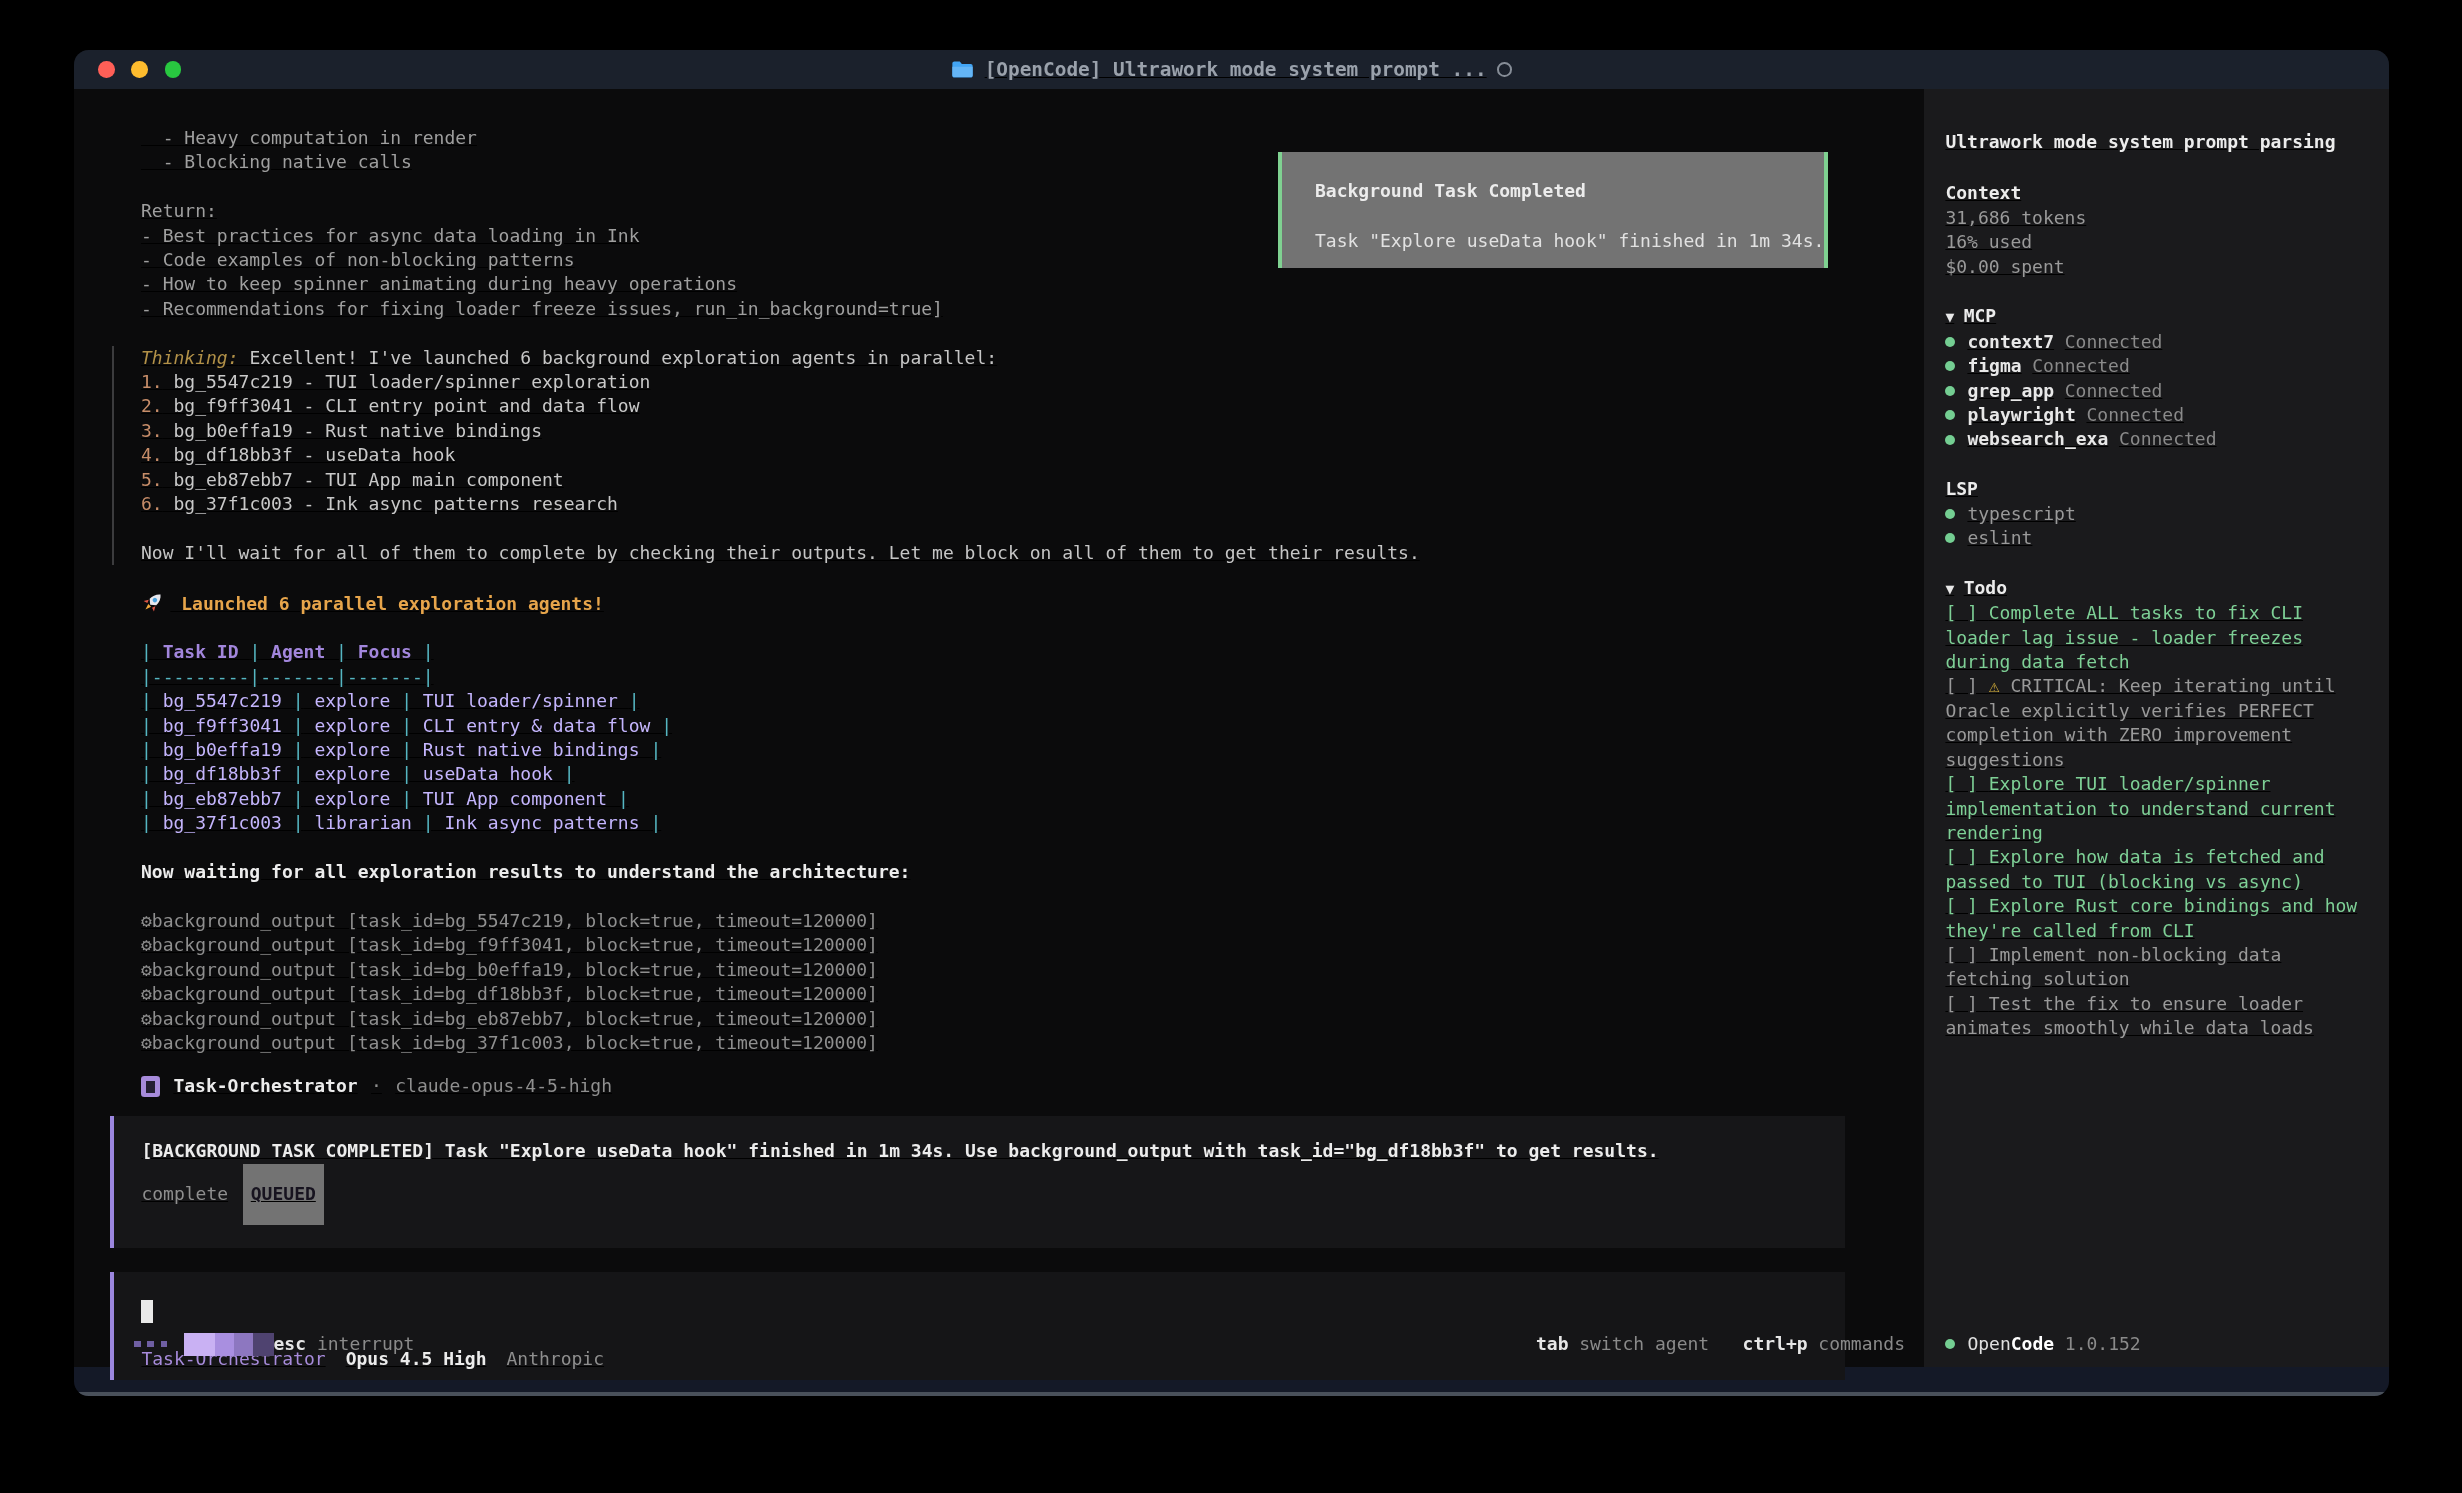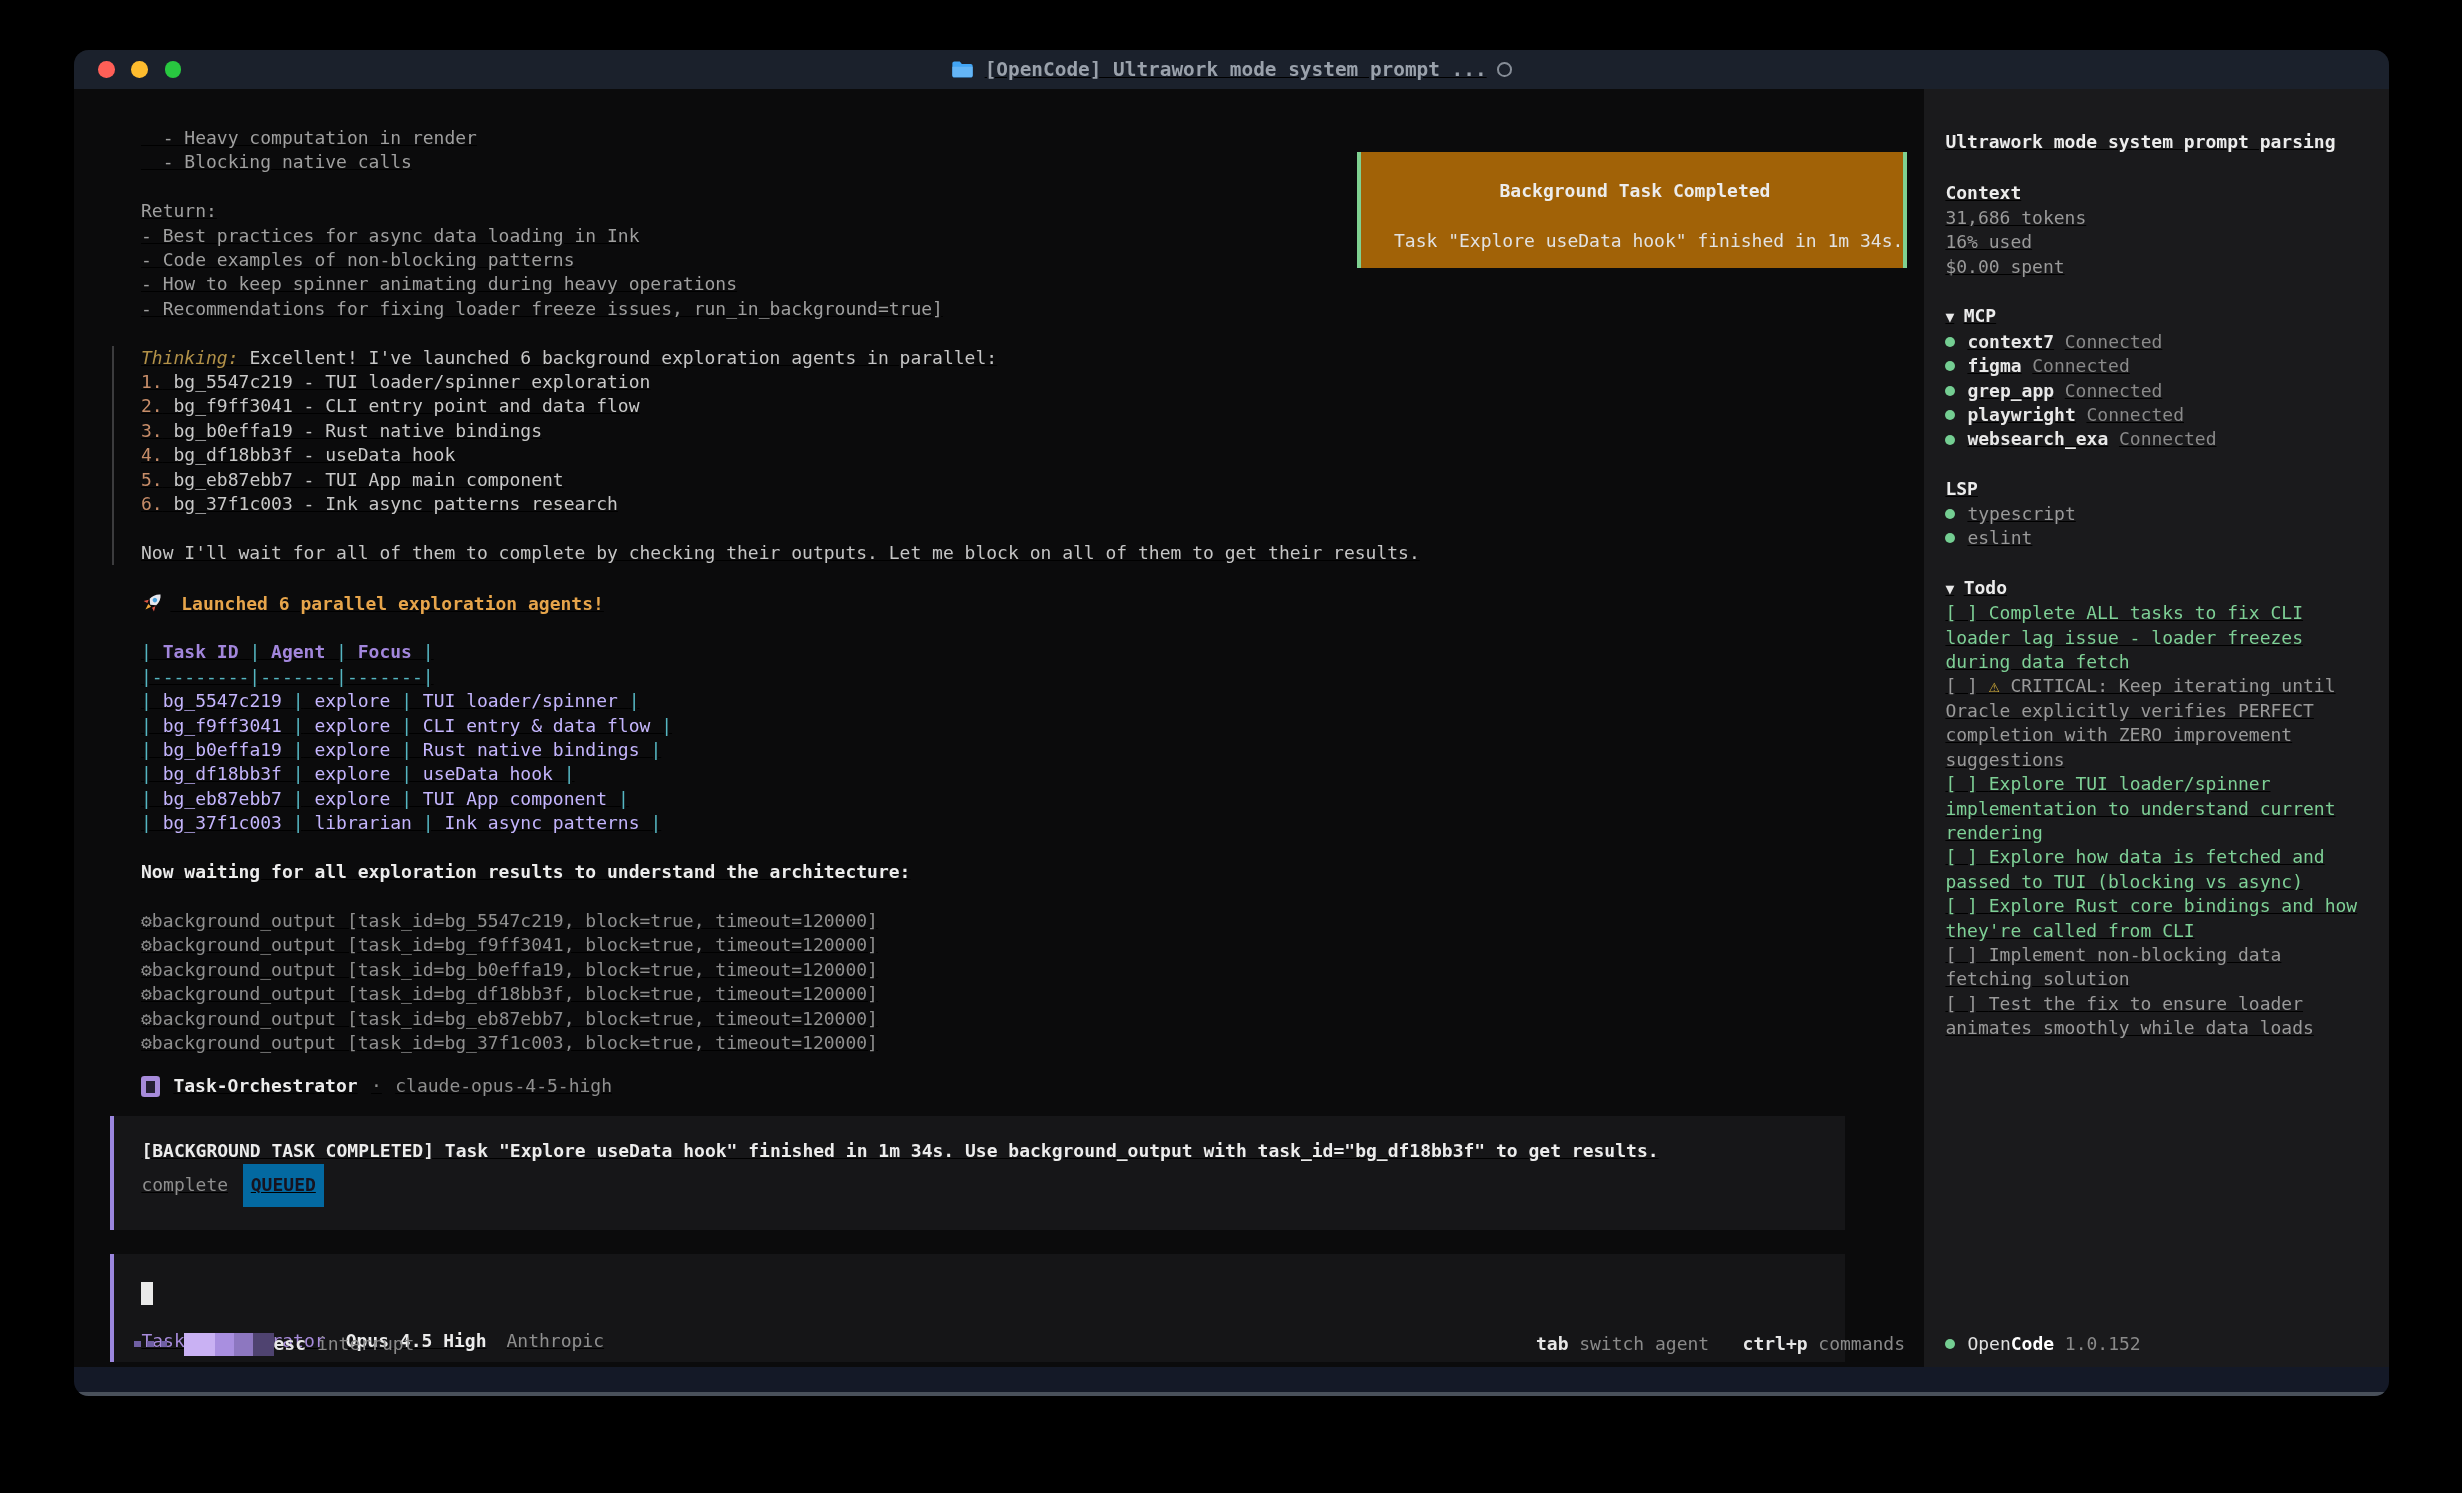--- a/index.html
+++ b/index.html
@@ -37,42 +37,42 @@
   .agent-line{display:flex;align-items:center;gap:13.4px;}
   .agent-badge{width:19px;height:21.4px;background:#a78bdb;border-radius:3.3px;display:inline-flex;
                align-items:center;justify-content:center;flex:0 0 auto;}
   .agent-badge .inner{width:9.4px;height:12px;background:#241f33;display:block;}
   .agent-name{color:#ececec;font-weight:bold;}
   .agent-model{color:#8f8f8f;}
   .msg-block{background:#161618;border-left:4px solid #9b86de;margin-left:-31px;margin-right:79px;
              padding:23px 27px 23px 27.4px;}
   .msg-main{color:#ececec;font-weight:bold;white-space:pre;}
   .msg-user{color:#8f8f8f;margin-top:0.7px;display:flex;align-items:center;gap:14.7px;}
-  .badge{background:#0369a1;color:#17131f;font-weight:bold;padding:9px 8px;}
+  .badge{background:#737373;color:#17131f;font-weight:bold;padding:18px 8px;}
   .input-block{background:#151517;border-left:4px solid #9b86de;margin-left:-31px;margin-right:79px;
                padding:27px 27px 8px 27.4px;margin-top:24px;}
   .cursor{display:inline-block;width:11.4px;height:23px;background:#e9e9e9;vertical-align:middle;}
   .input-footer{margin-top:24px;display:flex;align-items:center;gap:20px;}
   .if-agent{color:#a78bdb;}
   .if-model{color:#ececec;font-weight:bold;}
   .if-provider{color:#8f8f8f;}
   
   .statusbar{position:absolute;left:60px;right:19px;bottom:10.7px;display:flex;align-items:center;
              justify-content:space-between;font-size:18px;}
   .spinner{display:flex;align-items:center;gap:6.7px;}
   .spin-dot{width:6.7px;height:6.7px;background:#6f5fa3;display:inline-block;}
   .spin-bar{width:90px;height:23px;margin-left:9.4px;
             background:linear-gradient(90deg,#c9b1f3 0 34%,#a98fe0 34% 56%,#8d77c0 56% 77%,#4f4370 77% 100%);}
   .key{color:#e6e6e6;font-weight:bold;}
   .keylabel{color:#8a8a8a;}
   .sb-left{display:flex;align-items:center;}
   .sb-right{display:flex;align-items:flex-start;gap:10.7px;}
   
-  .notify{position:absolute;left:1283px;top:63px;width:550px;height:116px;background:#a16207;
-          border-left:4px solid #7fd191;border-right:4px solid #7fd191;padding:27px 27px 0 33px;text-align:center;}
+  .notify{position:absolute;left:1204px;top:63px;width:550px;height:116px;background:#737373;
+          border-left:4px solid #7fd191;border-right:4px solid #7fd191;padding:27px 27px 0 33px;}
   .notify-title{color:#ececec;font-weight:bold;white-space:pre;}
   .notify-body{color:#e2e2e2;margin-top:25.4px;white-space:pre;}
   
   .sidebar{flex:0 0 465px;background:#1a1a1c;padding:41px 19px 0 21.4px;font-size:18px;line-height:24.4px;
            position:relative;color:#9a9a9a;}
   .sb-title{color:#ececec;font-weight:bold;}
   .sb-heading{color:#ececec;font-weight:bold;}
   .sb-tri{color:#e8e8e8;font-size:14.7px;margin-right:9.4px;}
   .sb-gray{color:#9a9a9a;}
   .dot{width:10px;height:10px;border-radius:50%;background:#74ce92;display:inline-block;margin-right:12px;flex:0 0 auto;}

